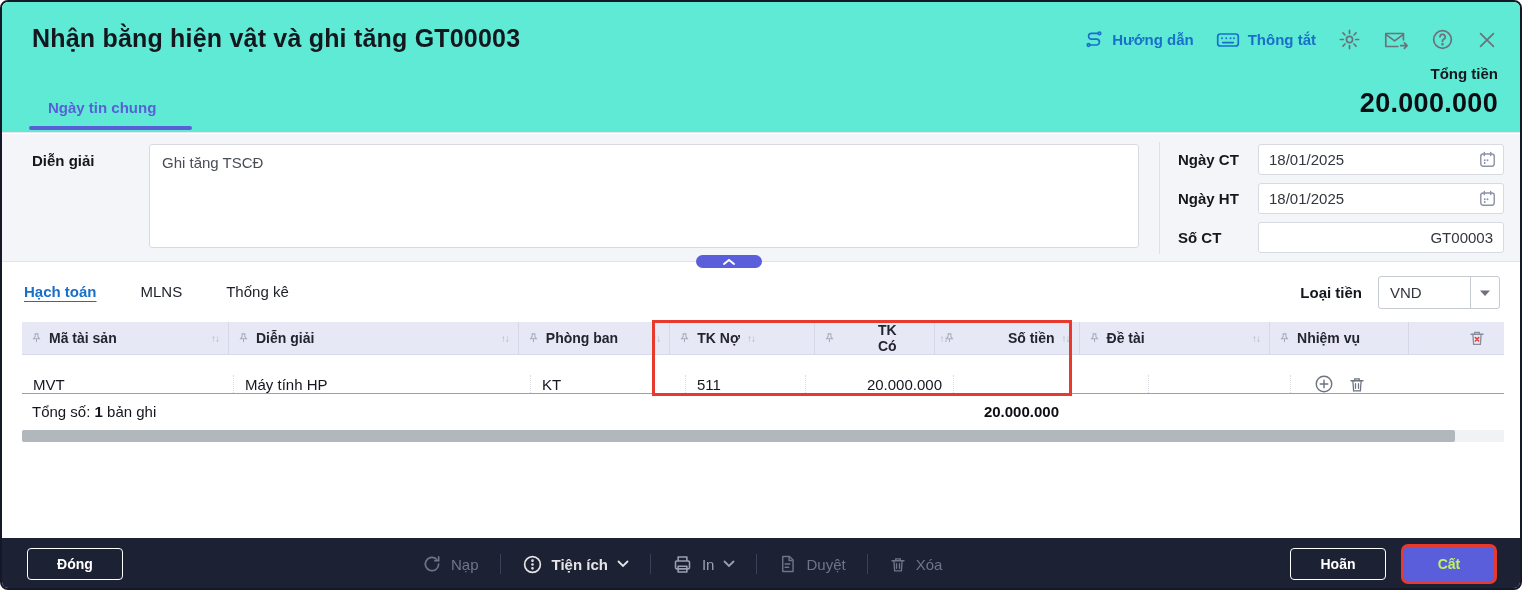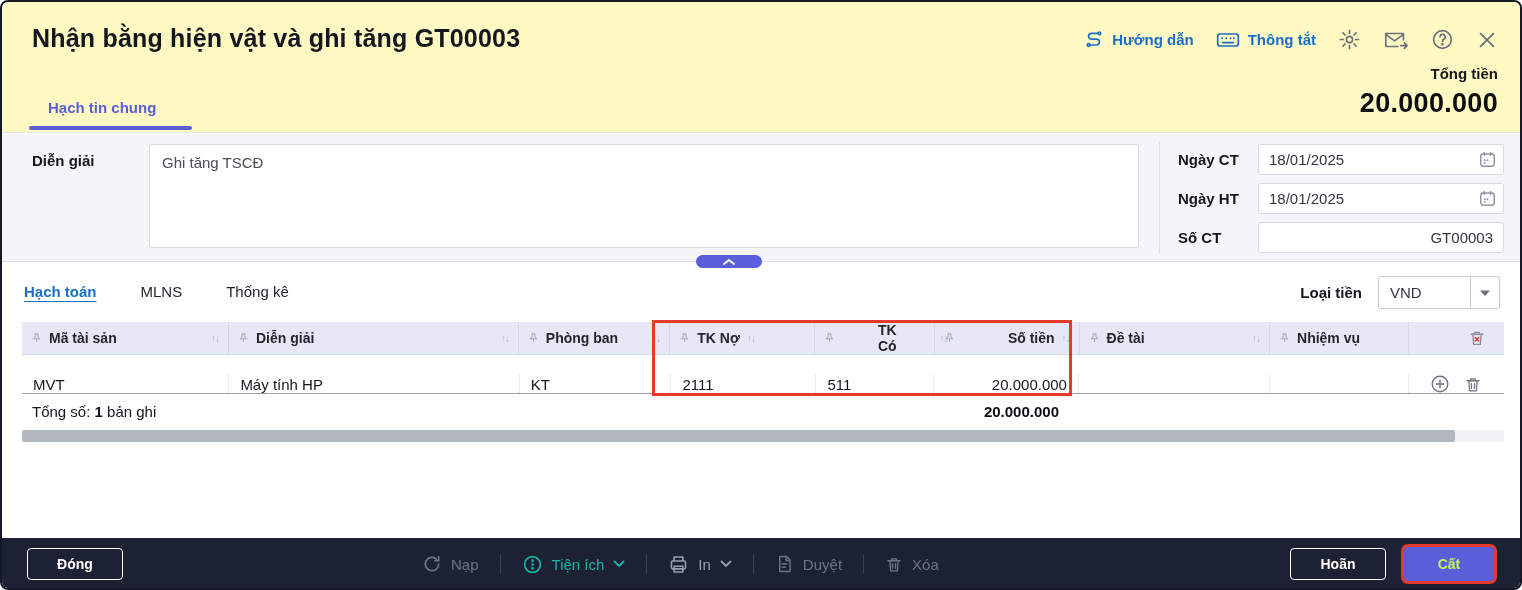--- a/index.html
+++ b/index.html
@@ -3,21 +3,21 @@
 <meta charset="utf-8">
 <style>
   * { box-sizing: border-box; margin: 0; padding: 0; }
   body { background:#ffffff; font-family:"Liberation Sans","DejaVu Sans",sans-serif; }
   .window{
     position:relative; width:1522px; height:590px; background:#fff;
     border:2px solid #151826; border-radius:8px; overflow:hidden;
     color:#181a22;
   }
   
-  .top-header{ position:absolute; left:0; top:0; width:100%; height:131px; background:#fef9c3; border-bottom:1px solid #e4e6ec;}
+  .top-header{ position:absolute; left:0; top:0; width:100%; height:131px; background:#5eead4; border-bottom:1px solid #e4e6ec;}
   .page-title{ position:absolute; left:30px; top:22px; font-size:25px; font-weight:bold; color:#15171e; letter-spacing:.2px;}
   .util-row{ position:absolute; right:22px; top:26px; display:flex; align-items:center; gap:22px; }
   .util-link{ display:flex; align-items:center; gap:8px; color:#1a6fc9; font-size:15px; font-weight:bold; cursor:pointer;}
   .util-icon{ display:flex; align-items:center; color:#6d717c; cursor:pointer;}
   .totals{ position:absolute; right:22px; top:63px; text-align:right;}
   .totals .tl{ font-size:15px; font-weight:bold; color:#15171e;}
   .totals .tv{ font-size:27px; font-weight:bold; color:#0c0e14; margin-top:6px; letter-spacing:.3px;}
   .main-tab{ position:absolute; left:46px; top:97px; font-size:15px; font-weight:bold; color:#5a5fd8; cursor:pointer;}
   .main-tab-underline{ position:absolute; left:27px; top:124px; width:163px; height:4px; background:#5a5fd8; border-radius:2px;}
   
@@ -70,21 +70,21 @@
   .hscroll .thumb{ position:absolute; left:0; top:0; width:1433px; height:12px; background:#b2b6bd; border-radius:2px; cursor:pointer;}
   .hl-box{ position:absolute; left:650px; top:318px; width:420px; height:76px; border:3px solid #e8392e; pointer-events:none; z-index:6;}
   
   .bottom-bar{ position:absolute; left:0; top:536px; width:100%; height:52px; background:#1d2134;}
   .btn-outline{ position:absolute; top:10px; height:32px; min-width:96px; padding:0 24px; background:transparent;
     border:1px solid #ffffff; border-radius:4px; color:#fff; font-size:14px; font-weight:bold; font-family:inherit; cursor:pointer;}
   .btn-close{ left:25px;}
   .bar-cluster{ position:absolute; left:420px; top:0; height:52px; display:flex; align-items:center; gap:21px;}
   .bar-item{ display:flex; align-items:center; gap:9px; font-size:15px; cursor:pointer; font-weight:500;}
   .bar-item.disabled{ color:#6f7488; cursor:default;}
-  .bar-item.bright{ color:#14b8a6; font-weight:normal;}
+  .bar-item.bright{ color:#e5e5e5; font-weight:bold;}
   .bar-item.mid{ color:#9ba0af;}
   .bar-div{ width:1px; height:20px; background:#3b4058;}
   .bar-right{ position:absolute; right:26px; top:9px; display:flex; align-items:center; gap:18px;}
   .btn-save{ height:34px; width:90px; background:#5a5edb; border:none; border-radius:4px; color:#bef264;
     font-size:14px; font-weight:bold; font-family:inherit; cursor:pointer; box-shadow:0 0 0 3px #e8392e;}
   .btn-hoan{ position:static; top:auto;}
   svg{ display:block;}
 </style>
 </head>
 <body>
@@ -139,21 +139,21 @@
           <path d="M5 5l14 14M19 5L5 19"></path>
         </svg>
       </div>
     </div>
 
     <div class="totals">
       <div class="tl">Tổng tiền</div>
       <div class="tv">20.000.000</div>
     </div>
 
-    <div class="main-tab">Hạch tin chung</div>
+    <div class="main-tab">Ngày tin chung</div>
     <div class="main-tab-underline"></div>
   </div>
 
   <div class="form-section">
     <div class="desc-label">Diễn giải</div>
     <textarea class="desc-area" style="">Ghi tăng TSCĐ</textarea>
     <div class="form-vdivider"></div>
 
     <div class="side-fields">
       <div class="side-row">
@@ -313,21 +313,20 @@
             <path d="M9.8 11.5l4.4 4.4M14.2 11.5l-4.4 4.4" stroke="#e8392e" stroke-width="2"></path>
           </svg>
         </span>
       </div>
     </div>
 
     <div class="trow">
       <div class="td c0">MVT</div>
       <div class="td c1">Máy tính HP</div>
       <div class="td c2">KT</div>
-      <div class="td c3">2111</div>
       <div class="td c4">511</div>
       <div class="td c5 num">20.000.000</div>
       <div class="td c6"></div>
       <div class="td c7"></div>
       <div class="td c8">
         <span class="row-action">
           <svg width="20" height="20" viewBox="0 0 24 24" fill="none" stroke="currentColor" stroke-width="1.7" stroke-linecap="round">
             <circle cx="12" cy="12" r="9.3"></circle>
               <path d="M12 7.5v9M7.5 12h9"></path>
           </svg>

